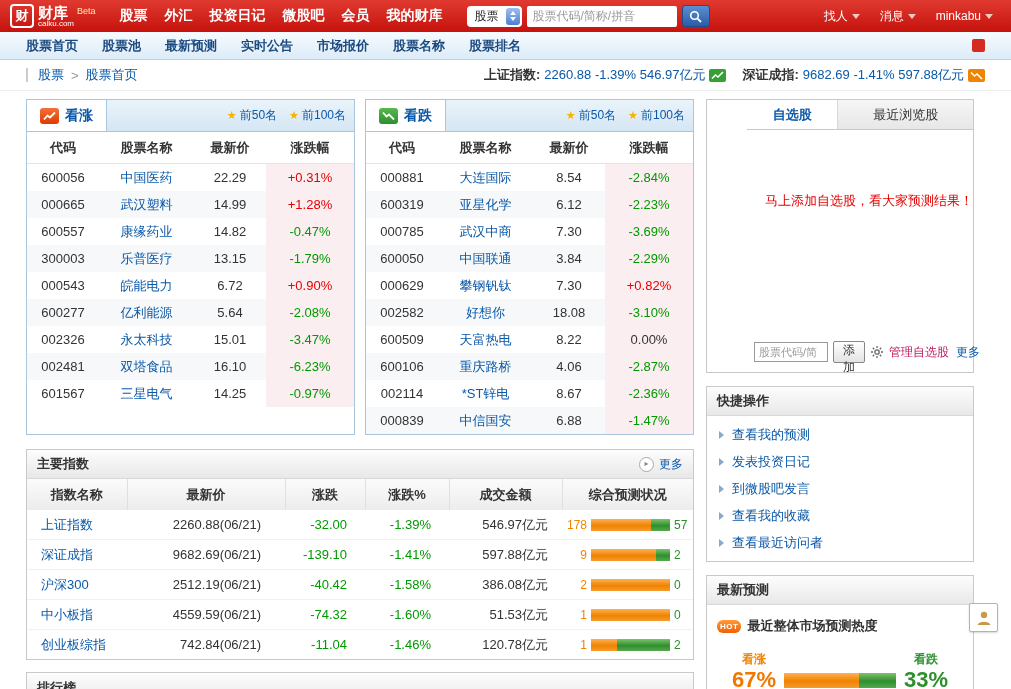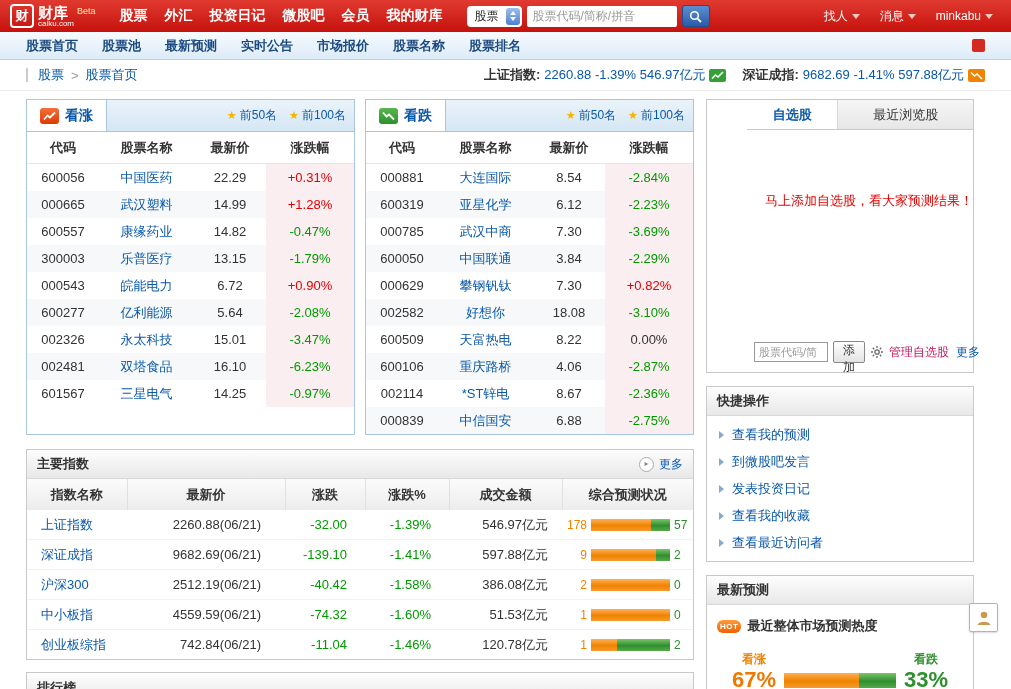--- a/index.html
+++ b/index.html
@@ -434,21 +434,21 @@
                   <tr>
                     <td class="c-code">002114</td>
                     <td class="c-name">*ST锌电</td>
                     <td class="c-price">8.67</td>
                     <td class="c-change down">-2.36%</td>
                   </tr>
                   <tr>
                     <td class="c-code">000839</td>
                     <td class="c-name">中信国安</td>
                     <td class="c-price">6.88</td>
-                    <td class="c-change down">-2.75%</td>
+                    <td class="c-change down">-1.47%</td>
                   </tr>
                 </tbody>
             </table>
           </div>
         </div>
       </div>
 
       <section class="sec">
         <div class="sec-hd with-line">
           <span class="sec-title">主要指数</span>
@@ -604,25 +604,25 @@
         <div class="sec-hd with-line">
           <span class="sec-title">快捷操作</span>
         </div>
         <ul id="quick-list">
             <li>
               <span class="tri"></span>
               <span>查看我的预测</span>
             </li>
             <li>
               <span class="tri"></span>
-              <span>到微股吧发言</span>
+              <span>发表投资日记</span>
             </li>
             <li>
               <span class="tri"></span>
-              <span>发表投资日记</span>
+              <span>到微股吧发言</span>
             </li>
             <li>
               <span class="tri"></span>
               <span>查看我的收藏</span>
             </li>
             <li>
               <span class="tri"></span>
               <span>查看最近访问者</span>
             </li>
           </ul>

